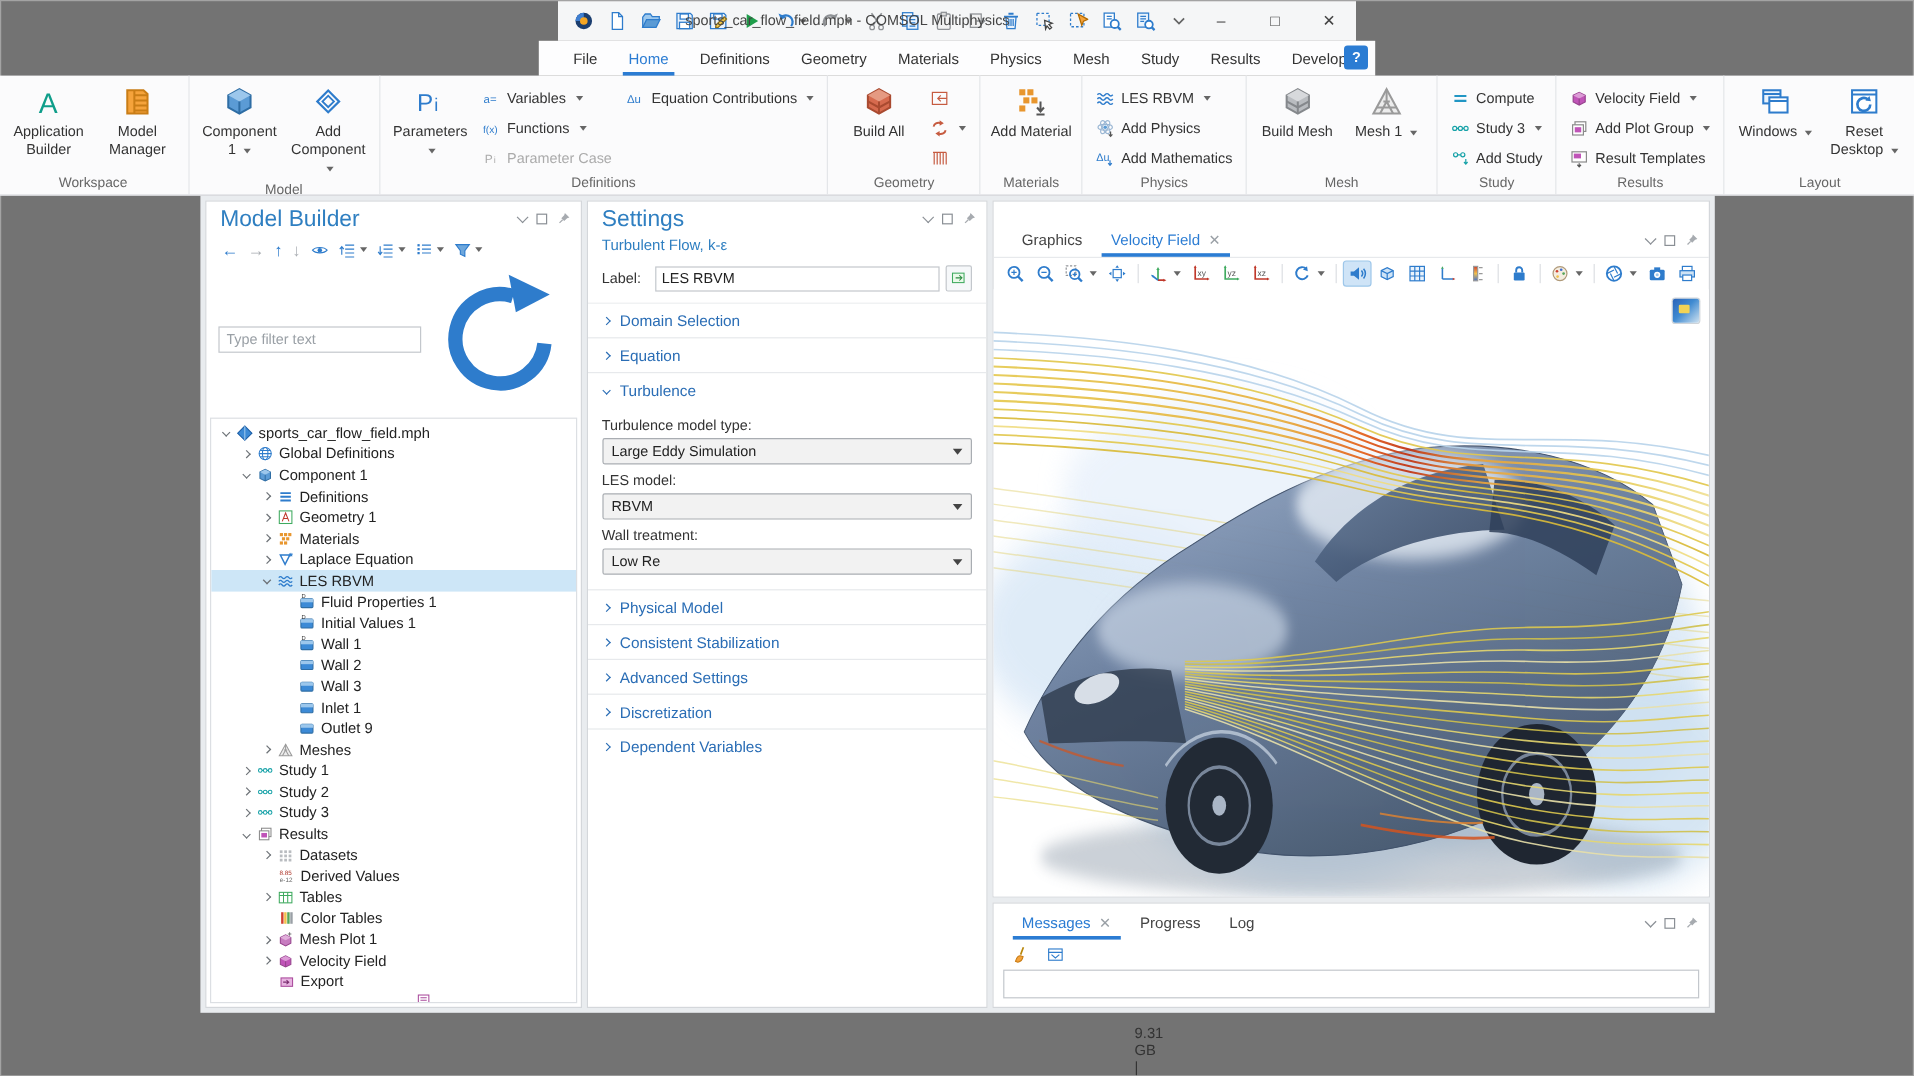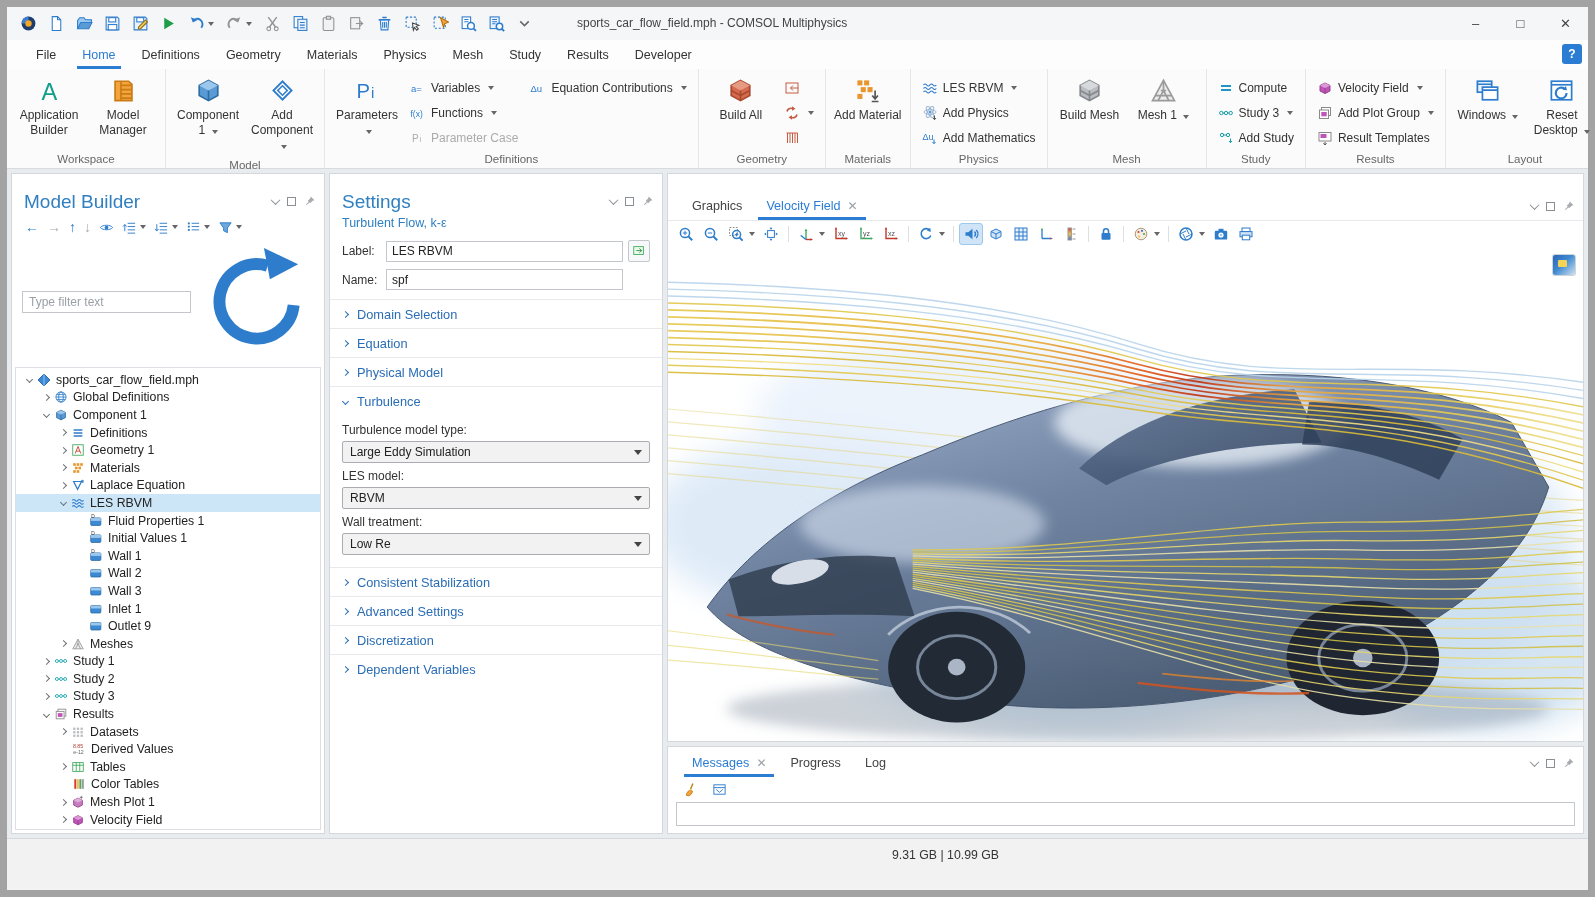--- a/index.html
+++ b/index.html
@@ -1,17 +1,17 @@
 <!DOCTYPE html>
 <html><head>
 <meta charset="utf-8">
 <style>
   * { margin:0; padding:0; box-sizing:border-box; }
   html,body { width:1595px; height:897px; overflow:hidden; font-family:"Liberation Sans","DejaVu Sans",sans-serif; font-size:12px; color:#333; background:#e9ecef; }
-  .app { position:relative; width:1595px; height:897px; background:#737373; border:7px solid #a3a3a3; display:flex; flex-direction:column; }
+  .app { position:relative; width:1595px; height:897px; background:#737373; border:1px solid #a3a3a3; display:flex; flex-direction:column;align-items:center; }
 
   
   .titlebar { height:33px; background:#f5f6f7; display:flex; align-items:center; flex:0 0 auto; }
   .qat { display:flex; align-items:center; padding-left:8px; gap:2px; }
   .qat .tbtn { width:26px; height:26px; display:flex; align-items:center; justify-content:center; border-radius:3px; }
   .qat .icon { width:17px; height:17px; }
   .qat .with-caret { width:36px; }
   .win-title { position:absolute; left:570px; top:9px; font-size:12px; color:#444; }
   .win-controls { margin-left:auto; display:flex; height:33px; }
   .win-controls .wbtn { width:45px; height:33px; display:flex; align-items:center; justify-content:center; font-size:13px; color:#444; }
@@ -39,21 +39,21 @@
 
   
   .main { flex:1; display:flex; gap:4px; padding:4px; background:#e9ecef; min-height:0; }
   .panel { background:#fff; border:1px solid #d4d7db; display:flex; flex-direction:column; min-width:0; }
   .p-modelbuilder { width:314px; flex:0 0 auto; }
   .p-settings { width:334px; flex:0 0 auto; }
   .p-right { flex:1; display:flex; flex-direction:column; gap:4px; background:transparent; border:none; }
   .p-graphics { flex:1; display:flex; flex-direction:column; min-height:0; }
   .p-messages { height:88px; flex:0 0 auto; }
 
-  .panel-head { display:flex; align-items:flex-start; padding:17px 8px 0 12px; }
+  .panel-head { display:flex; align-items:flex-start; padding:4px 8px 0 12px; }
   .panel-title { color:#2f7fc1; font-size:19px; }
   .panel-subtitle { color:#2f7fc1; font-size:12.5px; margin:3px 0 6px 0; }
   .head-icons { margin-left:auto; display:flex; gap:8px; align-items:center; padding-top:4px; }
   .hchev { width:7px; height:7px; border-right:1.5px solid #8a8f95; border-bottom:1.5px solid #8a8f95; transform:rotate(45deg) translate(-1px,-1px); }
   .hbox { width:9px; height:9px; border:1.5px solid #8a8f95; }
   .hpin { width:12px; height:12px; }
 
   
   .mb-tools { display:flex; align-items:center; gap:2px; padding:4px 8px 2px 10px; }
   .mtb { height:20px; display:flex; align-items:center; justify-content:center; padding:0 3px; border-radius:3px; font-size:14px; }
@@ -1076,42 +1076,32 @@
           <input class="field-input" value="LES RBVM" style="">
           <span class="field-btn" id="fieldbtn">
               <span class="icon">
                 <svg viewBox="0 0 16 16" fill="none">
                   <rect x="2" y="3" width="11" height="9" fill="#eafaea" stroke="#3faa5f"></rect>
                   <path d="M5 7.5 h6 M8.5 5 l2.5 2.5 -2.5 2.5" stroke="#2c8a42"></path>
                 </svg>
               </span>
             </span>
         </div>
-        <div class="field-row" style="padding-right:27px;">
-          <span class="field-label">Name:</span>
-          <input class="field-input" value="spf" style="">
-        </div>
       </div>
       <div class="sections" id="sections">
           <div class="section">
             <div class="sec-head">
               <span class="chev closed"></span>
               <span>Domain Selection</span>
             </div>
           </div>
           <div class="section">
             <div class="sec-head">
               <span class="chev closed"></span>
               <span>Equation</span>
-            </div>
-          </div>
-          <div class="section">
-            <div class="sec-head">
-              <span class="chev closed"></span>
-              <span>Physical Model</span>
             </div>
           </div>
           <div class="section">
             <div class="sec-head">
               <span class="chev open"></span>
               <span>Turbulence</span>
             </div>
             <div class="sec-body">
               <div class="fgroup-label">Turbulence model type:</div>
               <div class="dropdown">
@@ -1121,20 +1111,26 @@
               <div class="fgroup-label">LES model:</div>
               <div class="dropdown">
                 <span>RBVM</span>
                 <span class="dd-caret"></span>
               </div>
               <div class="fgroup-label">Wall treatment:</div>
               <div class="dropdown">
                 <span>Low Re</span>
                 <span class="dd-caret"></span>
               </div>
+            </div>
+          </div>
+          <div class="section">
+            <div class="sec-head">
+              <span class="chev closed"></span>
+              <span>Physical Model</span>
             </div>
           </div>
           <div class="section">
             <div class="sec-head">
               <span class="chev closed"></span>
               <span>Consistent Stabilization</span>
             </div>
           </div>
           <div class="section">
             <div class="sec-head">

